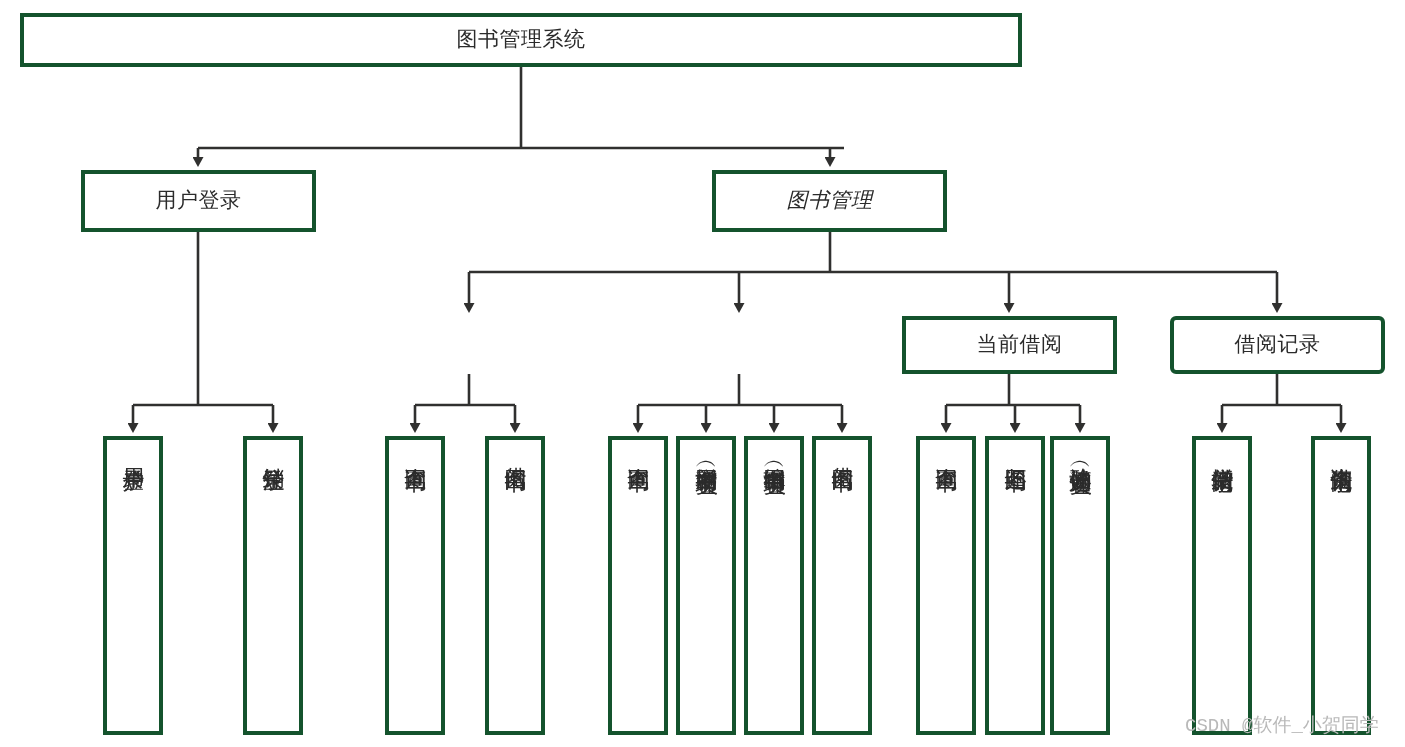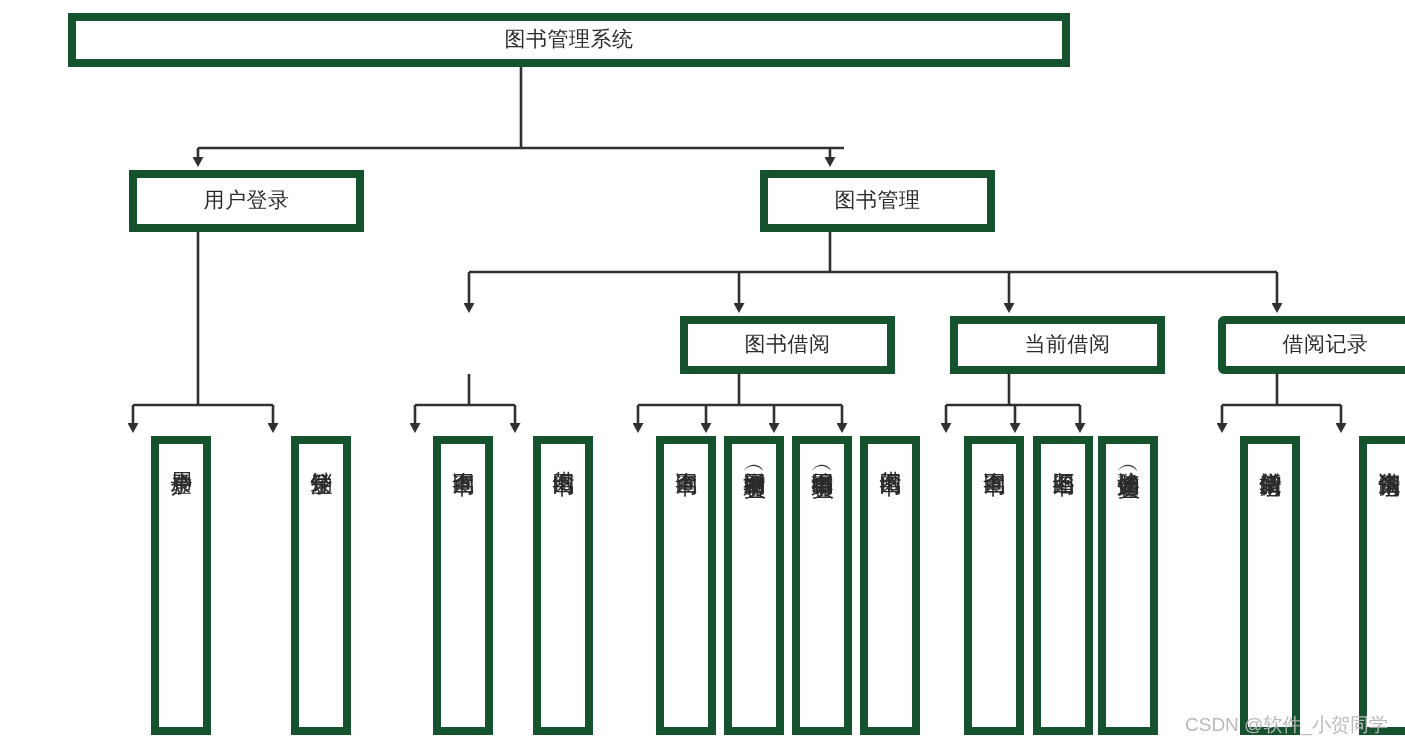--- a/index.html
+++ b/index.html
@@ -23,27 +23,26 @@
     position: absolute;
     left: 0;
     top: 0;
     width: 1405px;
     height: 747px;
   }
   .node {
     position: absolute;
     box-sizing: border-box;
     background: #ffffff;
-    border: 8px solid #14532d;
+    border: 4px solid #14532d;
     display: flex;
     align-items: center;
     justify-content: center;
     color: #2b2b2b;
     z-index: 2;
-    margin-left: 48px;
   }
   .node-label {
     font-size: 21px;
     line-height: 1.12;
     letter-spacing: 0.5px;
     white-space: nowrap;
     color: #2b2b2b;
   }
   .node.horizontal .node-label {
     writing-mode: horizontal-tb;
@@ -62,21 +61,21 @@
     white-space: nowrap;
   }
   .watermark {
     position: absolute;
     left: 1185px;
     top: 712px;
     font-size: 19px;
     color: #b9b9b9;
     white-space: nowrap;
     z-index: 5;
-    font-family: Liberation Sans, sans-serif;
+    font-family: Liberation Mono, monospace;
   }
 </style>
 </head>
 <body>
 
 <div id="diagram-root">
 
   <svg class="edges" viewBox="0 0 1405 747" xmlns="http://www.w3.org/2000/svg">
     <defs>
       <marker id="arrow" markerWidth="10" markerHeight="11" refX="1" refY="5.5" orient="auto" markerUnits="userSpaceOnUse">
@@ -128,28 +127,25 @@
   </svg>
 
   <div class="node horizontal" style="left: 20px; top: 13px; width: 1002px; height: 54px;">
     <span class="node-label">图书管理系统</span>
   </div>
 
   <div class="node horizontal" style="left: 81px; top: 170px; width: 235px; height: 62px;">
     <span class="node-label">用户登录</span>
   </div>
 
-  <div class="node horizontal" style="left: 712px; top: 170px; width: 235px; height: 62px;">
+  <div class="node horizontal" style="left: 712px; top: 170px; width: 235px; height: 62px; font-style: italic;">
     <span class="node-label">图书管理</span>
   </div>
 
 
-  <div class="node horizontal" style="left: 632px; top: 316px; width: 215px; height: 58px;">
-    <span class="node-label">图书借阅</span>
-  </div>
 
   <div class="node horizontal" style="left: 902px; top: 316px; width: 215px; height: 58px; padding-left: 20px;">
     <span class="node-label">当前借阅</span>
   </div>
 
   <div class="node horizontal" style="left: 1170px; top: 316px; width: 215px; height: 58px; border-radius: 6px;">
     <span class="node-label">借阅记录</span>
   </div>
 
   <div class="node vertical" style="left: 103px; top: 436px; width: 60px; height: 299px;">

